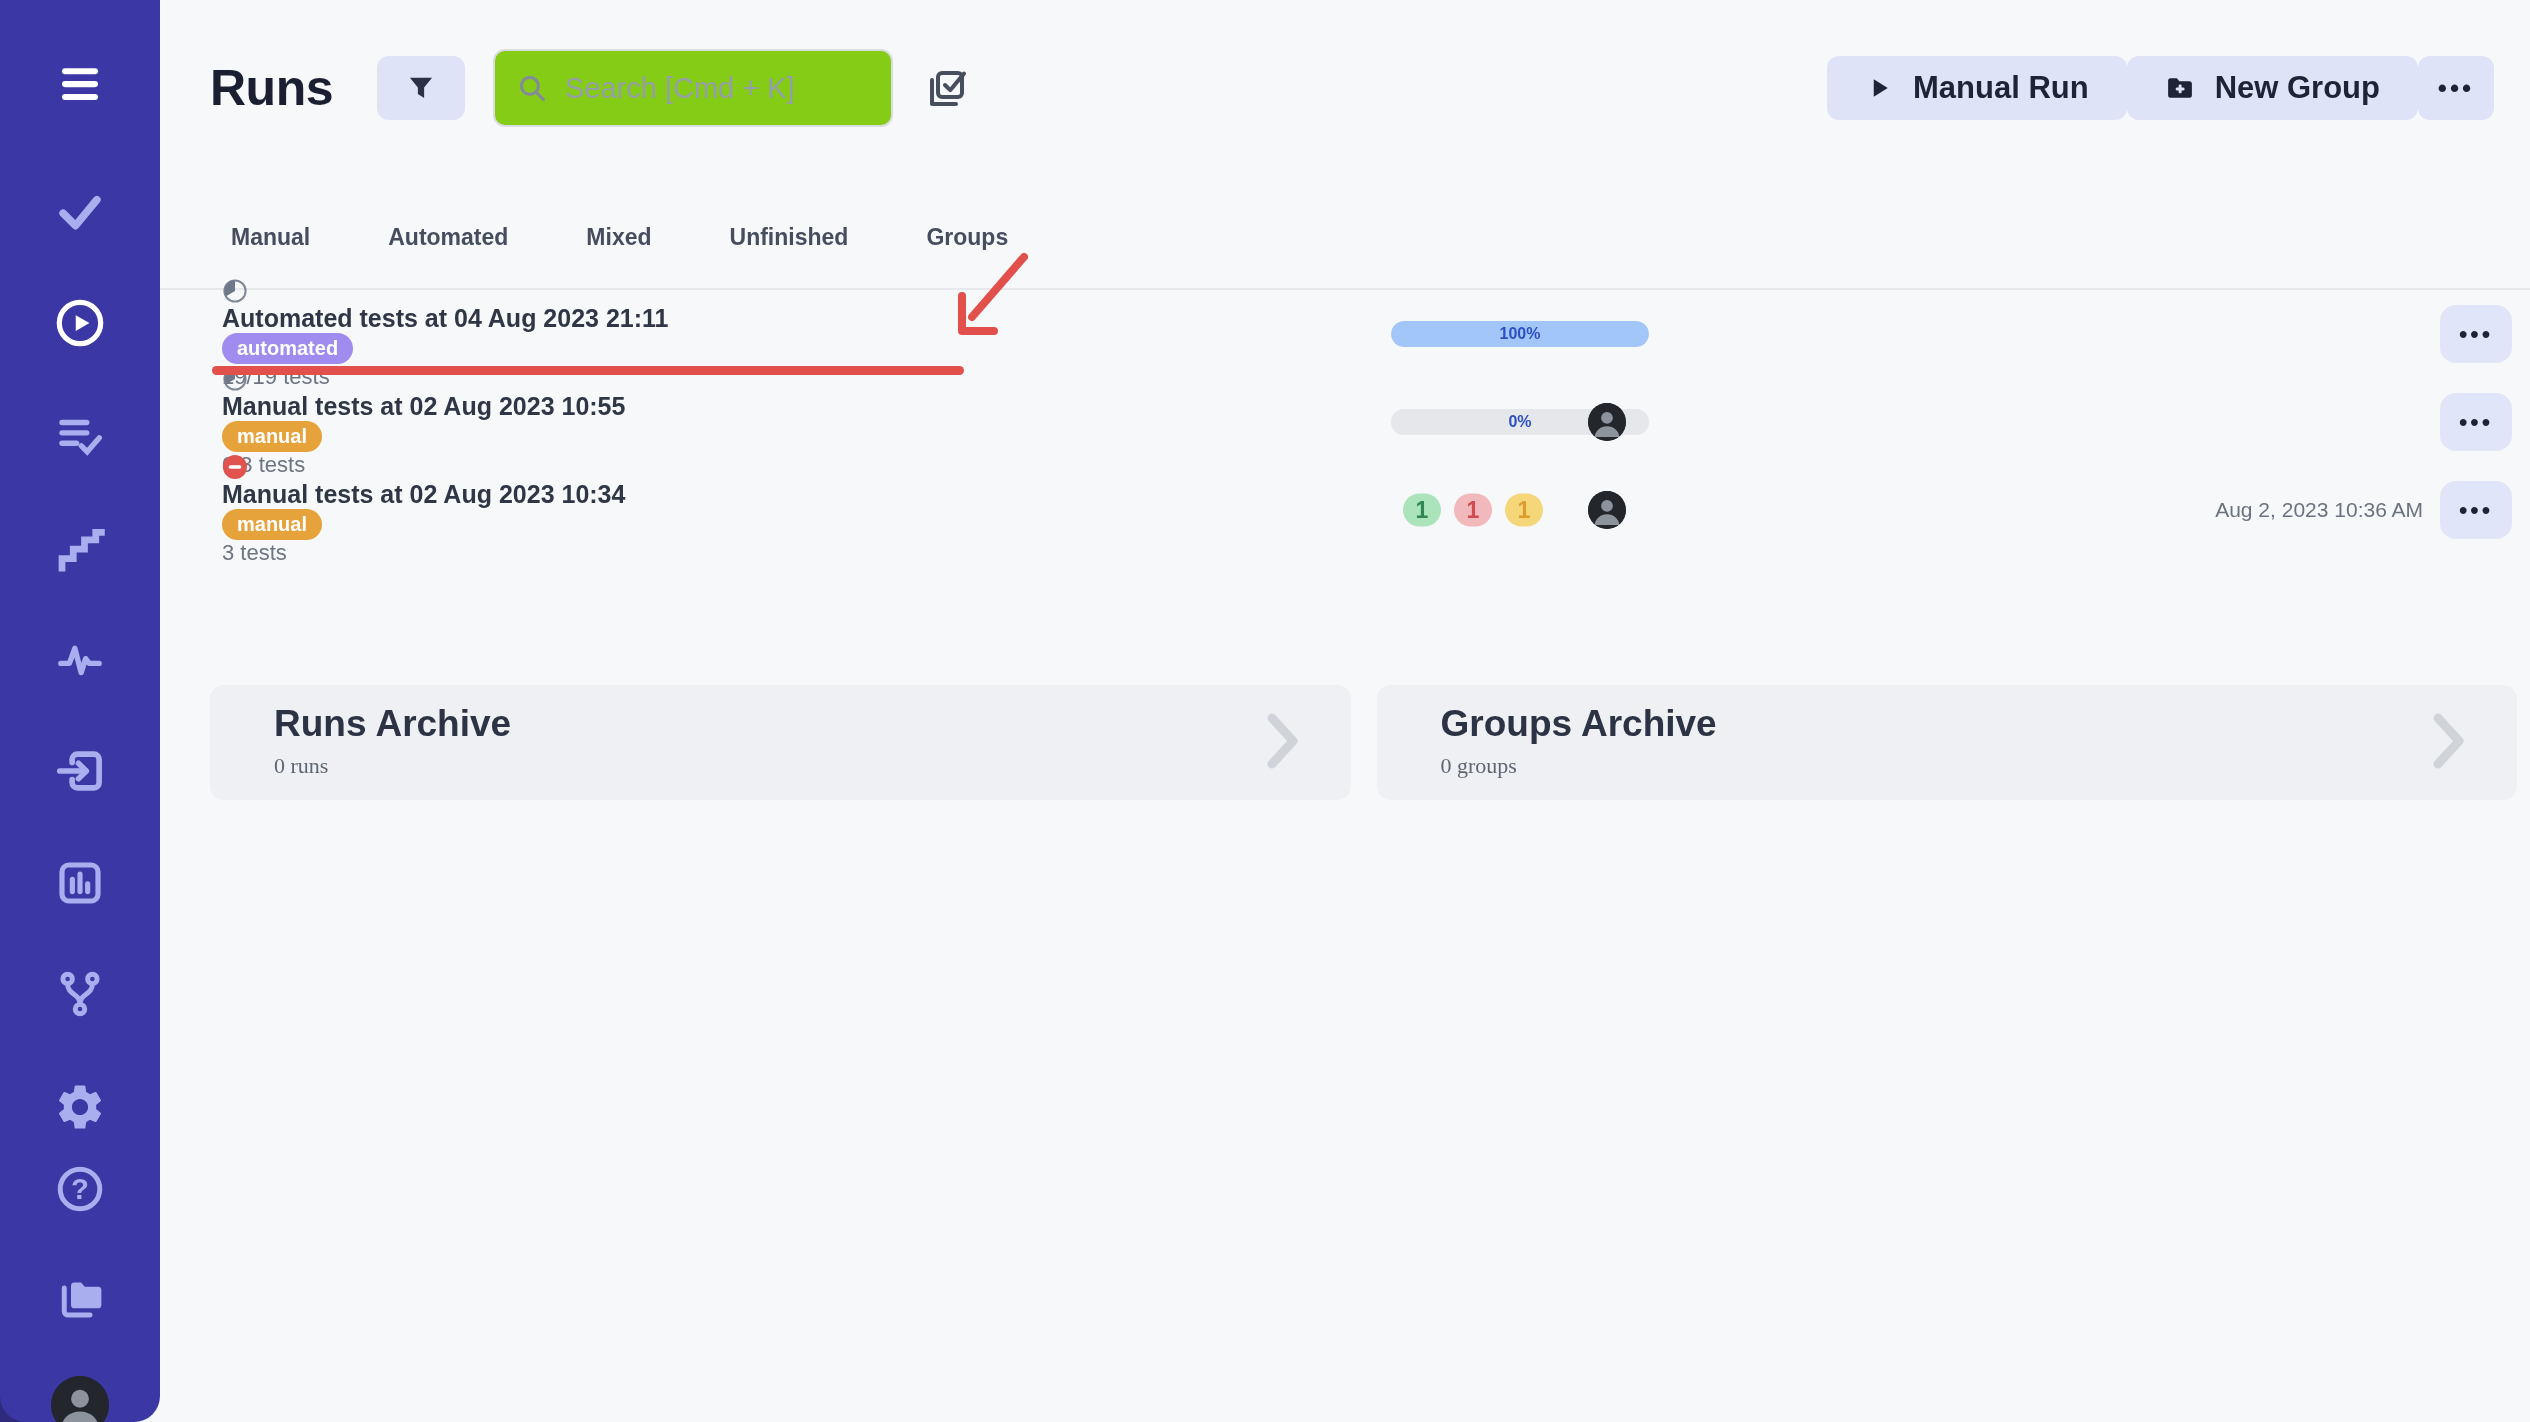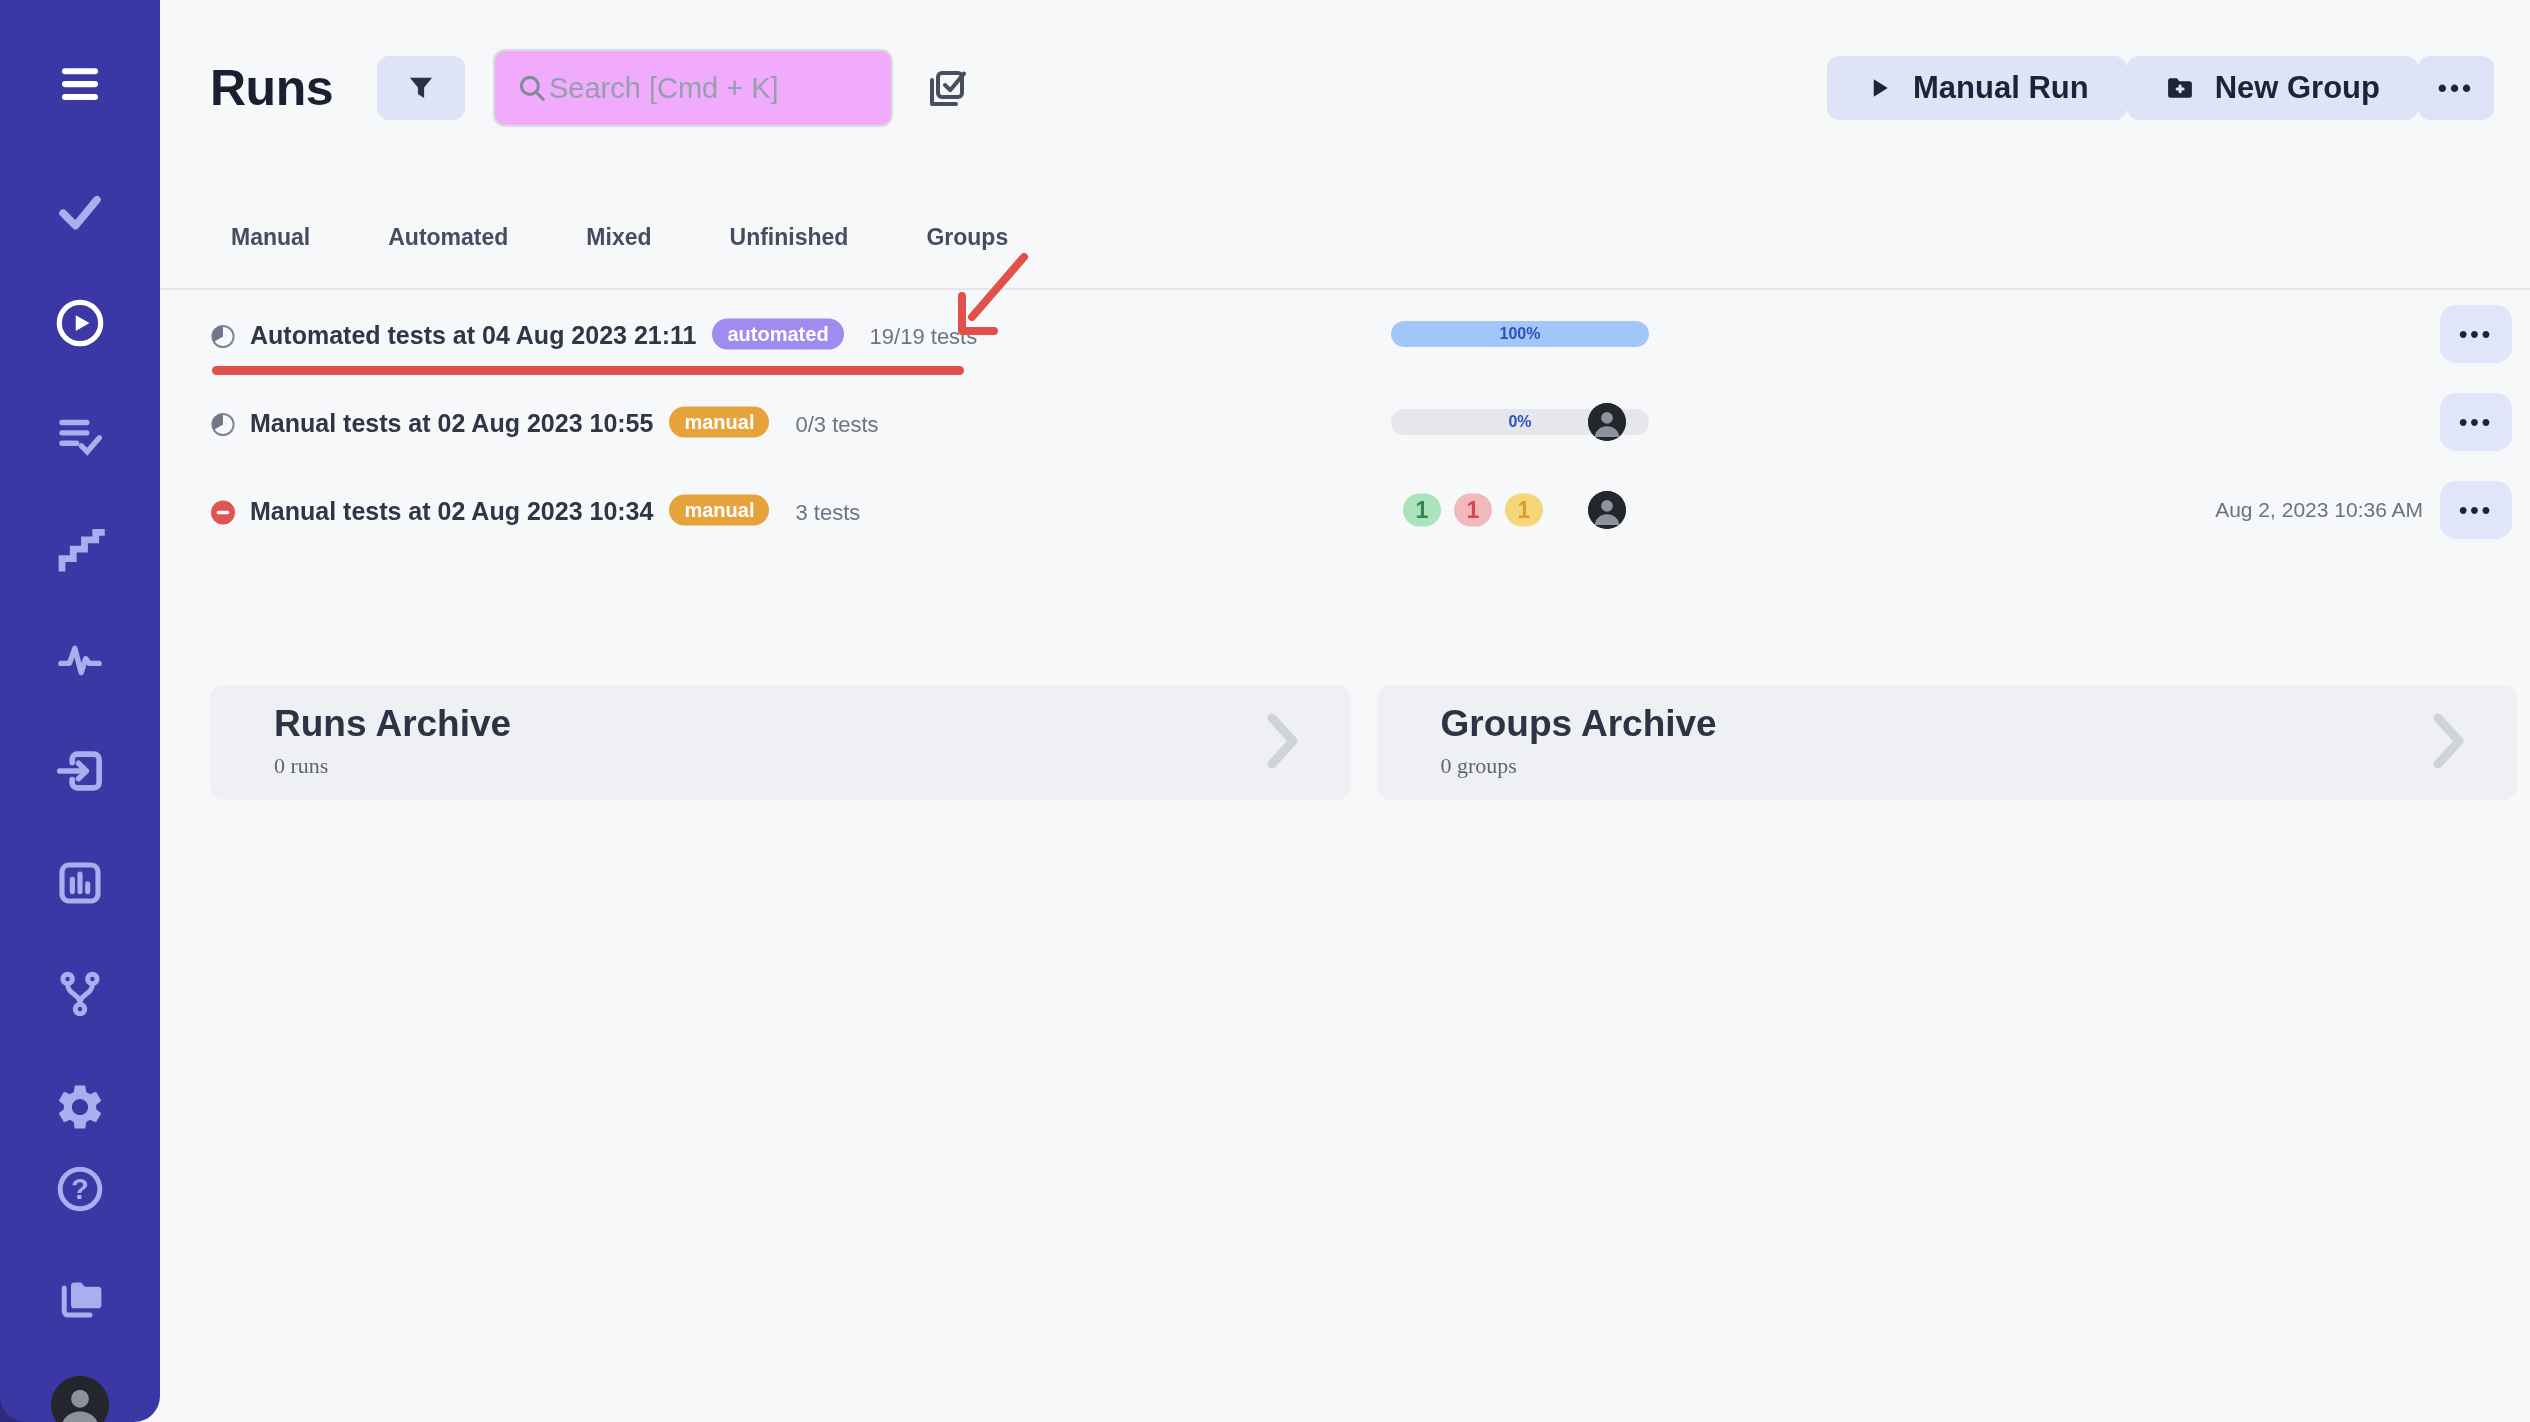--- a/index.html
+++ b/index.html
@@ -39,42 +39,42 @@
 
   .header { display: flex; align-items: center; gap: 28px; margin-top: 48px; margin-right: 36px; height: 80px; }
   .page-title { font-size: 50px; font-weight: 800; color: #1a2032; letter-spacing: -0.5px; margin-right: 16px; }
   .btn {
     background: #dfe3f8; border: none; border-radius: 12px; cursor: pointer;
     display: inline-flex; align-items: center; justify-content: center;
     font-family: inherit; color: #1d2436;
   }
   .filter-btn { width: 88px; height: 64px; }
   .search-box {
-    width: 400px; height: 78px; background: #f0abfc;
+    width: 400px; height: 78px; background: #84cc16;
     border: 2px solid #d9dce1; border-radius: 12px;
-    display: flex; align-items: center; padding: 4px 20px; 
+    display: flex; align-items: center; padding: 4px 20px; gap: 16px;
   }
   .search-box input {
     border: none; outline: none; flex: 1; font-family: inherit;
     font-size: 29px; color: #3a4150; background: transparent;
   }
   .search-box input::placeholder { color: #979eab; }
   .icon-btn { background: transparent; border: none; cursor: pointer; display: flex; align-items: center; }
   .header-right { margin-left: auto; display: flex; align-items: center; }
   .action-btn { height: 64px; padding: 0 38px; gap: 20px; font-size: 31px; font-weight: 600; }
   .more-btn-top { width: 76px; height: 64px; font-size: 26px; letter-spacing: 3px; font-weight: 700; }
 
   .tabs { display: flex; gap: 78px; padding-left: 21px; margin-top: 96px; }
   .tab { font-size: 23px; font-weight: 700; color: #454d5f; cursor: pointer; }
 
   .divider { border: none; border-top: 2px solid #e7e8eb; margin: 37px 0 0 -50px; }
 
   
   .run-row { position: relative; height: 88px; cursor: pointer; }
-  .run-main { position: absolute; left: 0; top: 50%; transform: translateY(-50%); display: flex; align-items: flex-end; }
+  .run-main { position: absolute; left: 12px; top: 50%; transform: translateY(-50%); display: flex; align-items: flex-start; flex-direction: column; }
   .run-state-icon { width: 26px; height: 26px; margin-right: 14px; display: flex; }
   .run-state-icon svg { width: 26px; height: 26px; }
   .run-title { font-size: 25px; font-weight: 600; color: #2f3747; margin-right: 16px; white-space: nowrap; }
   .run-badge {
     height: 31px; line-height: 31px; border-radius: 16px; padding: 0 15px;
     font-size: 20px; font-weight: 700; color: #ffffff; margin-right: 26px;
   }
   .run-tests { font-size: 22px; color: #6d7584; white-space: nowrap; }
 
   .run-progress { position: absolute; left: 1181px; top: 50%; transform: translateY(-50%); width: 258px; height: 26px; }

